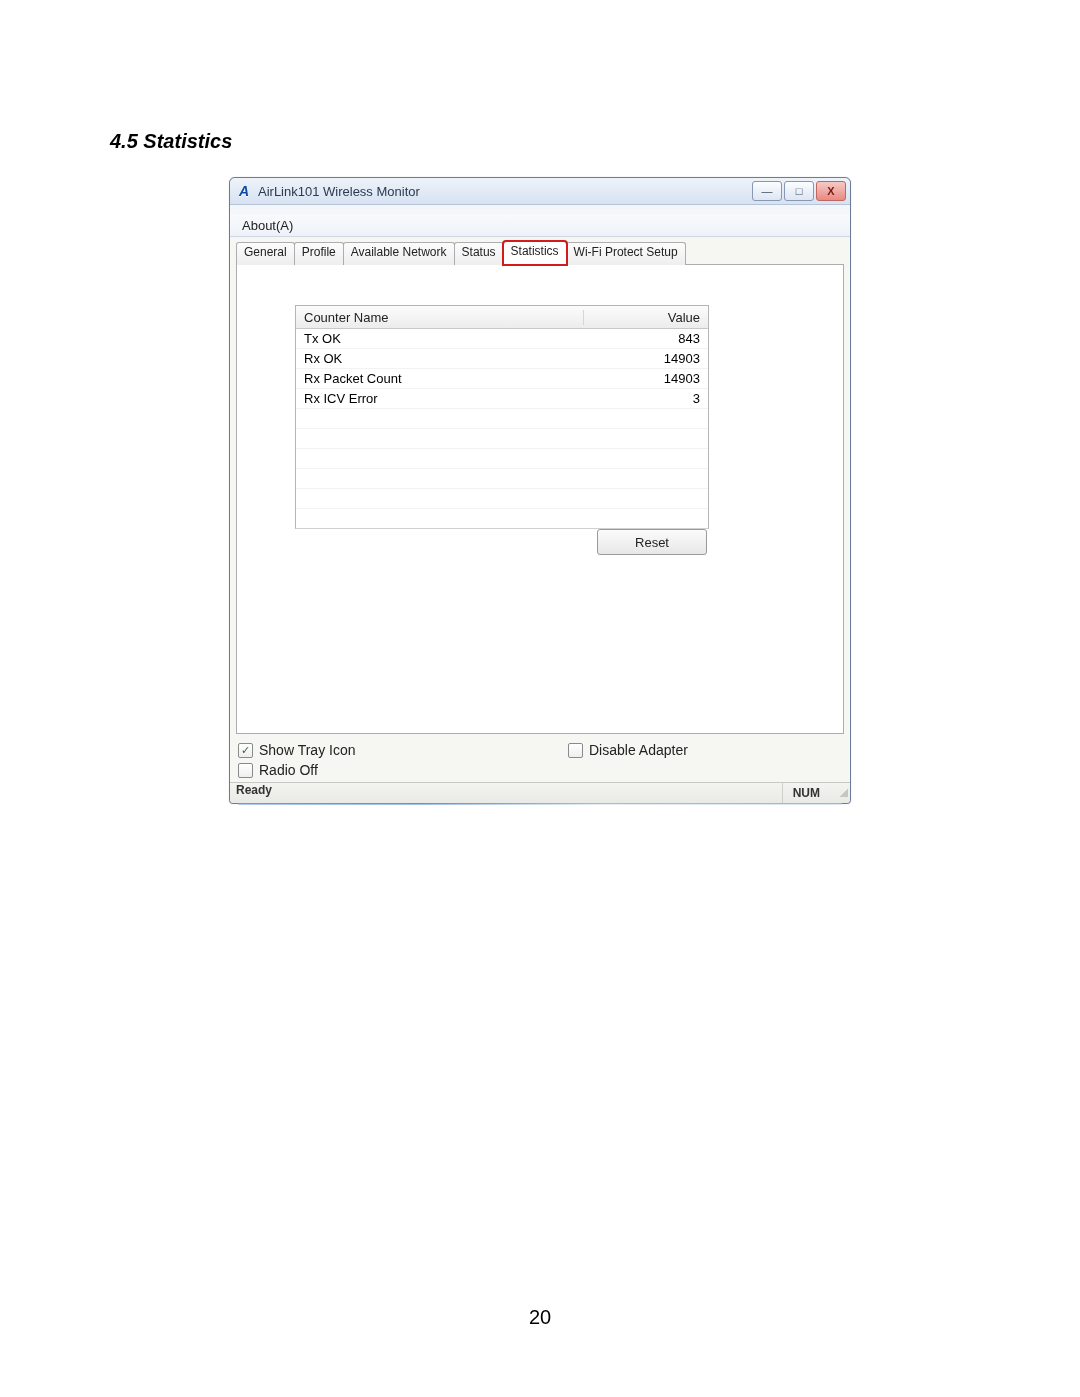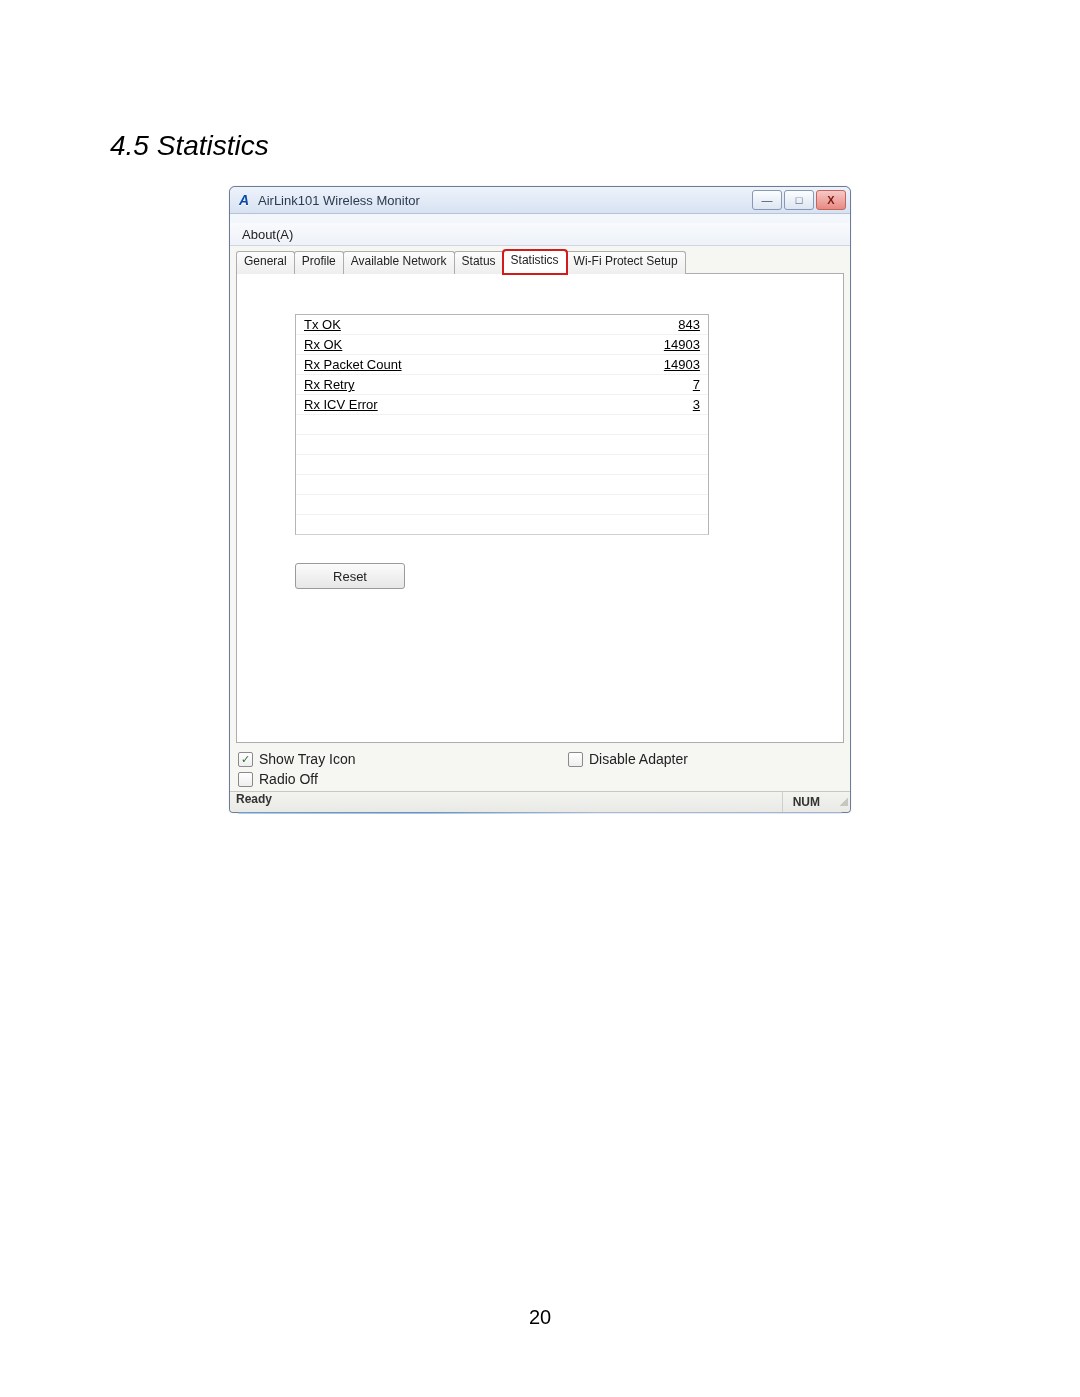--- a/index.html
+++ b/index.html
@@ -14,22 +14,22 @@
   .page {
     position: relative;
     width: 1080px;
     height: 1397px;
     box-sizing: border-box;
     padding: 130px 110px 0 110px;
   }
   .section-heading {
     font-family: Arial, Helvetica, sans-serif;
     font-style: italic;
-    font-weight: normal;
-    font-size: 28px;
+    font-weight: bold;
+    font-size: 20px;
     margin: 0 0 24px 0;
   }
   .body-text {
     font-size: 20px;
     margin: 0 0 48px 0;
     line-height: 1.3;
   }
   .page-number {
     position: absolute;
     bottom: 68px;
@@ -177,21 +177,21 @@
   }
   .stats-header .col.name { flex: 1 1 auto; border-right: 1px solid #d6d6d6; }
   .stats-header .col.value { width: 108px; text-align: right; }
   .stats-body .row {
     display: flex;
     height: 19px;
     align-items: center;
     border-bottom: 1px solid #f2f2f2;
   }
   .stats-body .row:last-of-type { border-bottom: none; }
-  .stats-body .cell { padding: 0 8px; text-decoration: underline; }
+  .stats-body .cell { padding: 0 8px; }
   .stats-body .cell.name { flex: 1 1 auto; }
   .stats-body .cell.value { width: 108px; text-align: right; }
   .stats-body .row.empty { height: 19px; }
   .stats-body .row.empty .cell { color: transparent; }
 
   .btn {
     display: inline-flex;
     align-items: center;
     justify-content: center;
     border: 1px solid #9a9a9a;
@@ -200,22 +200,21 @@
     font-size: 13px;
     color: #222;
     padding: 0 10px;
     height: 24px;
     min-width: 88px;
   }
   .reset-wrap {
     width: 412px;
     margin-left: 8px;
     display: flex;
-    justify-content: flex-start;
-    margin-top: 28px;
+    justify-content: flex-end;
   }
 
   .bottom-checks {
     margin-top: 8px;
     display: grid;
     grid-template-columns: 330px 1fr;
     row-gap: 4px;
     font-size: 14px;
     color: #222;
     padding: 0 2px 2px 2px;
@@ -300,36 +299,36 @@
           <span class="tab">General</span>
           <span class="tab">Profile</span>
           <span class="tab">Available Network</span>
           <span class="tab">Status</span>
           <span class="tab active highlight">Statistics</span>
           <span class="tab">Wi-Fi Protect Setup</span>
         </div>
 
         <div class="tab-panel">
           <div class="stats-table">
+            <div class="stats-header">
+              <div class="col name">Counter Name</div>
+              <div class="col value">Value</div>
+            </div>
             <div class="stats-body">
               <div class="row">
                 <div class="cell name">Tx OK</div>
                 <div class="cell value">843</div>
               </div>
               <div class="row">
                 <div class="cell name">Rx OK</div>
                 <div class="cell value">14903</div>
               </div>
               <div class="row">
                 <div class="cell name">Rx Packet Count</div>
                 <div class="cell value">14903</div>
-              </div>
-              <div class="row">
-                <div class="cell name">Rx Retry</div>
-                <div class="cell value">7</div>
               </div>
               <div class="row">
                 <div class="cell name">Rx ICV Error</div>
                 <div class="cell value">3</div>
               </div>
               <div class="row empty">
                   <div class="cell name">.</div>
                   <div class="cell value">.</div>
                 </div>
               <div class="row empty">

